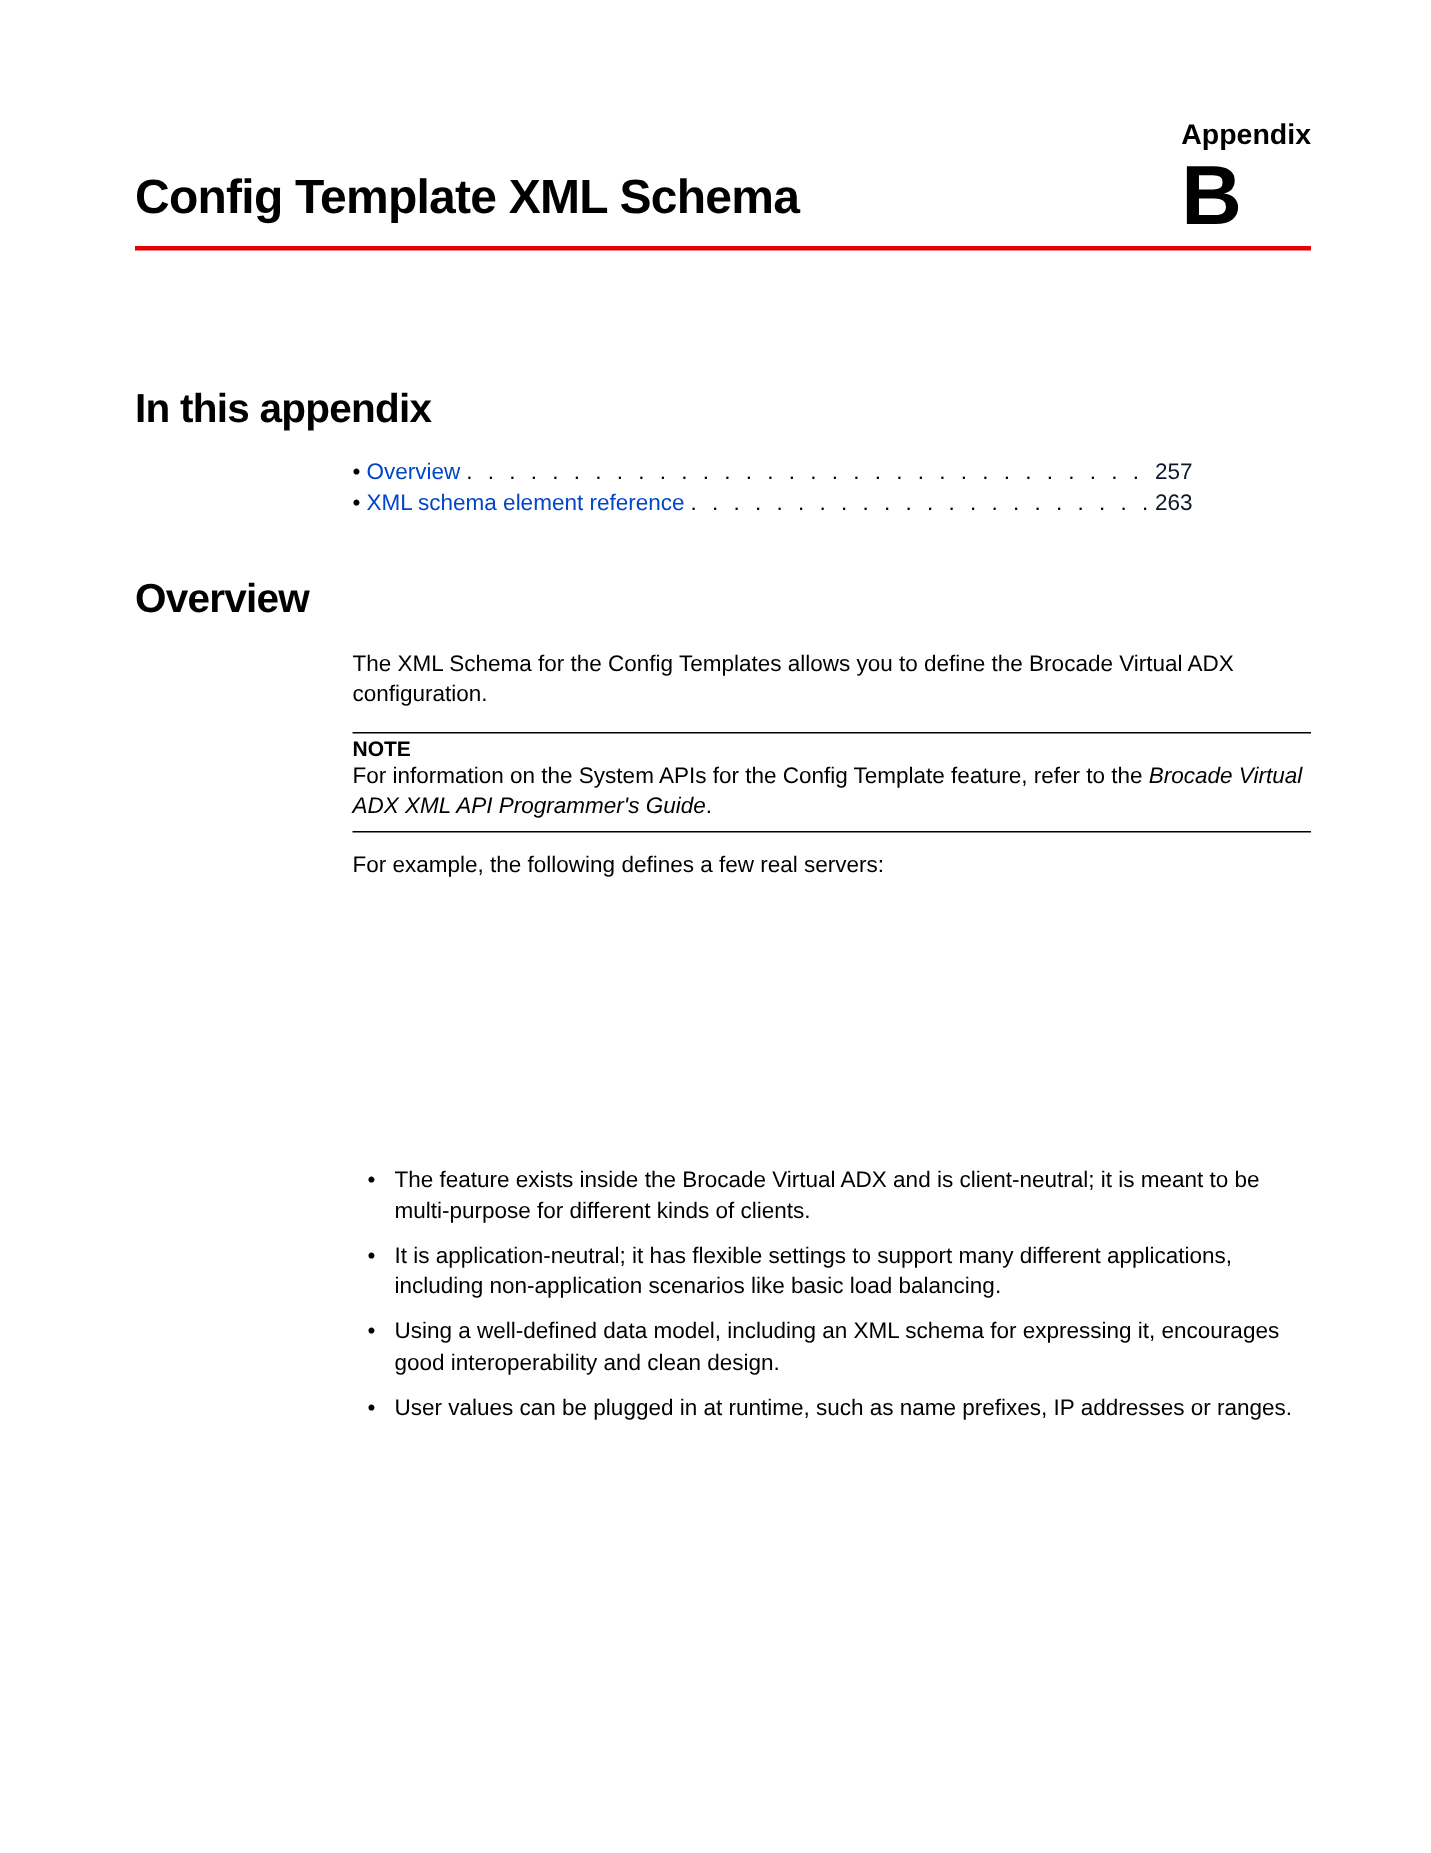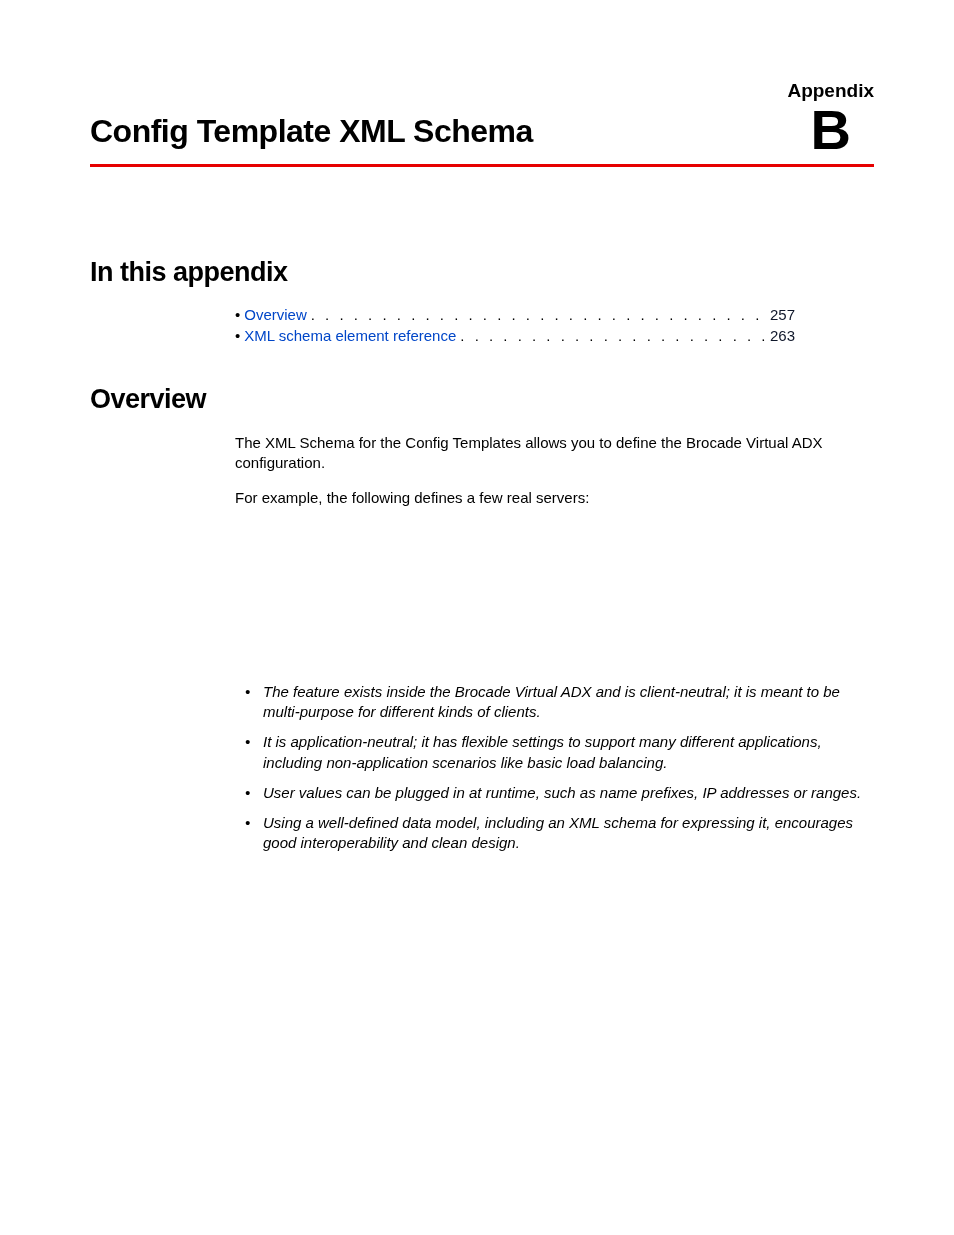--- a/index.html
+++ b/index.html
@@ -12,21 +12,21 @@
       padding: 80px 80px 60px 90px;
       position: relative;
     }
     .header-row {
       display: flex;
       justify-content: space-between;
       align-items: flex-end;
       margin-bottom: 0;
     }
     .appendix-block {
-      text-align: center;
+      text-align: left;
     }
     .appendix-label {
       font-size: 19px;
       font-weight: bold;
       display: block;
       margin-bottom: 0;
     }
     .appendix-letter {
       font-size: 56px;
       font-weight: bold;
@@ -104,22 +104,21 @@
       margin-bottom: 1px;
     }
     .note-text {
       font-size: 15px;
       line-height: 1.35;
     }
     .italic { font-style: italic; }
     .spacer-big { height: 160px; }
     ul.goals {
       list-style: none;
-      margin: 0 0 10px 0;
-      font-style: italic;
+      margin: 16px 0 10px 0;
     }
     ul.goals li {
       position: relative;
       padding-left: 28px;
       font-size: 15px;
       line-height: 1.35;
       margin-bottom: 10px;
     }
     ul.goals li::before {
       content: "•";
@@ -156,26 +155,32 @@
     <span class="toc-dots-plain">. . . . . . . . . . . . . . . . . . . . . . . . . . . . . . . . . . . . . . . . . . . . . . . . . . . . . . . . . . . . . . . . . . .</span>
     <span class="toc-page">263</span>
   </div>
 </div>
 
 <div class="section-heading">Overview</div>
 
 <div class="content-indent">
   <p class="body-para">The XML Schema for the Config Templates allows you to define the Brocade Virtual ADX configuration.</p>
 
+  <div class="note-block">
+    <div class="note-label">NOTE</div>
+    <div class="note-text">
+      <span>For information on the System APIs for the Config Template feature, refer to the </span><span class="italic">Brocade Virtual ADX XML API Programmer's Guide</span><span>.</span>
+    </div>
+  </div>
 
   <p class="body-para">For example, the following defines a few real servers:</p>
 
   <div class="spacer-big"></div>
 
 
   <ul class="goals">
     <li>The feature exists inside the Brocade Virtual ADX and is client-neutral; it is meant to be multi-purpose for different kinds of clients.</li>
     <li>It is application-neutral; it has flexible settings to support many different applications, including non-application scenarios like basic load balancing.</li>
+    <li>Using a well-defined data model, including an XML schema for expressing it, encourages good interoperability and clean design.</li>
     <li>User values can be plugged in at runtime, such as name prefixes, IP addresses or ranges.</li>
-    <li>Using a well-defined data model, including an XML schema for expressing it, encourages good interoperability and clean design.</li>
   </ul>
 
 </div>
 
 </body></html>

